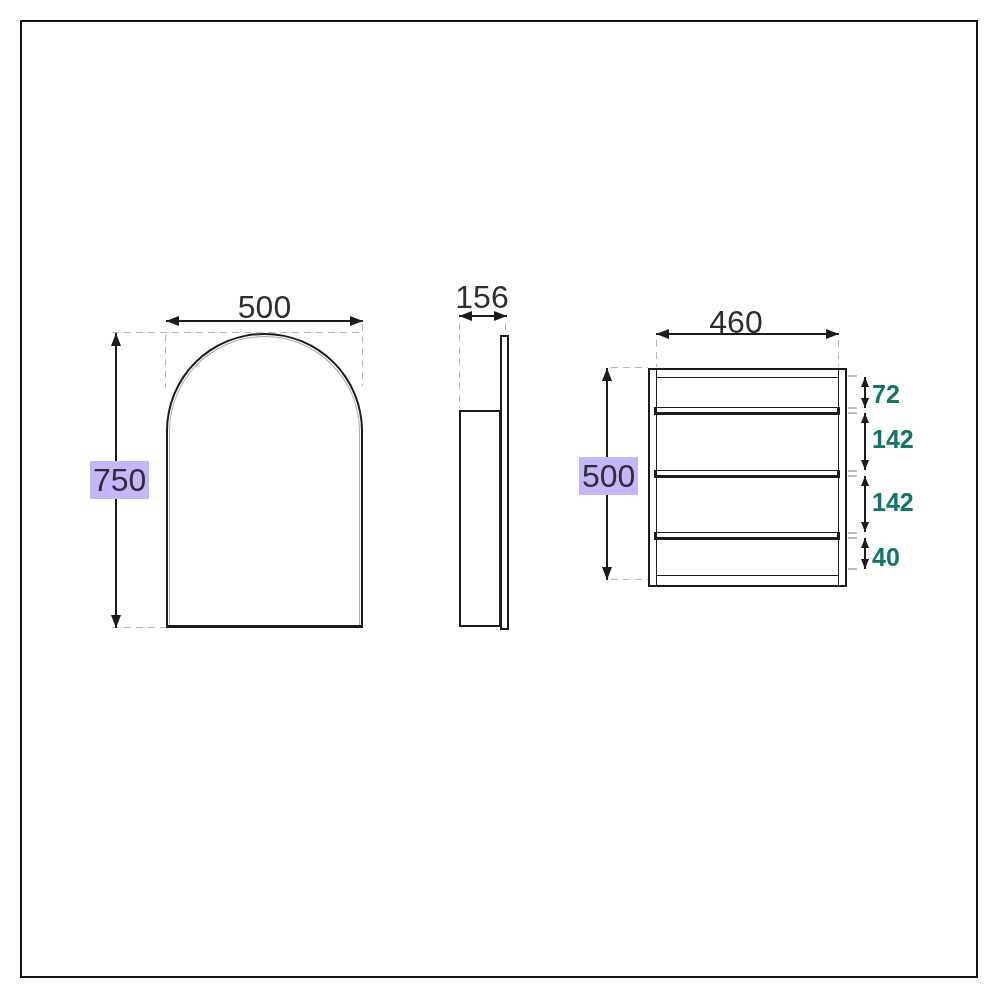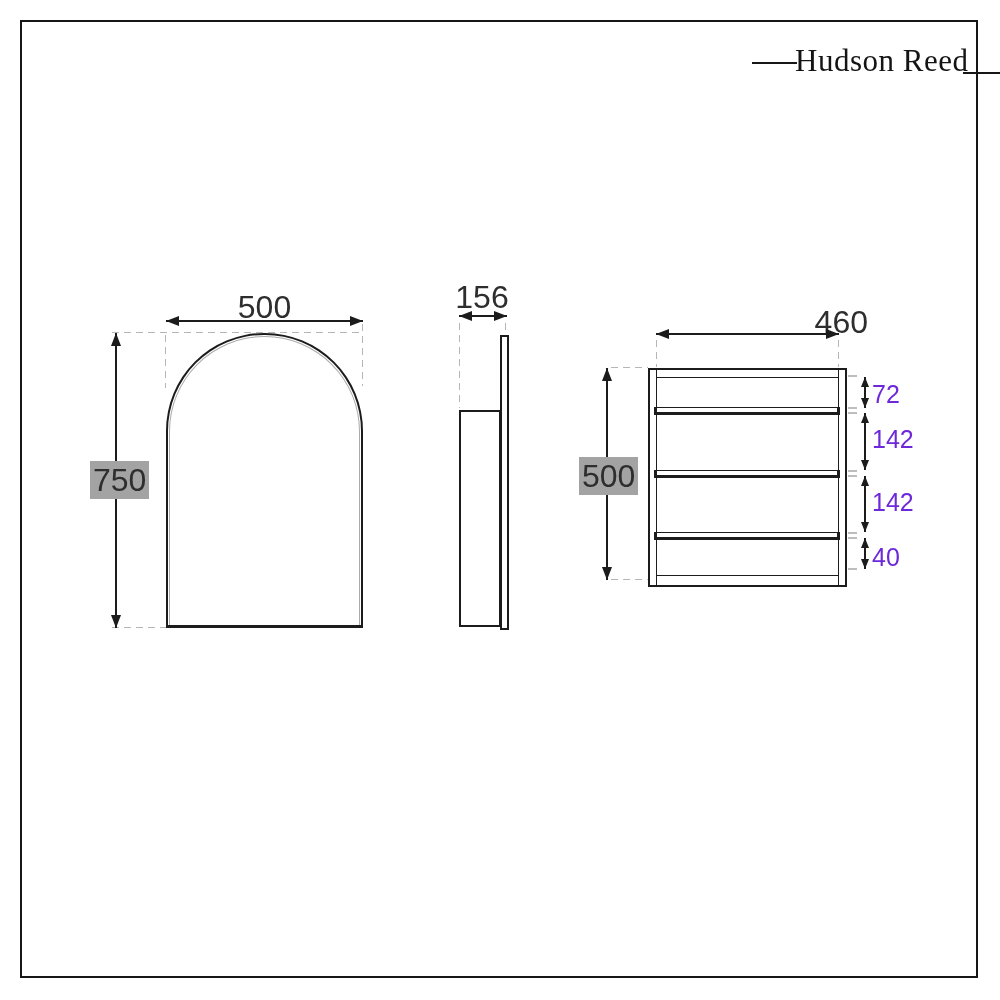--- a/index.html
+++ b/index.html
@@ -32,46 +32,41 @@
     border-style:solid;border-width:5px 0 5px 13px;border-color:transparent transparent transparent #1c1c1c;}
   .dim-v{position:absolute;width:2px;background:#1c1c1c;}
   .dim-v::before{content:"";position:absolute;top:0;left:-4px;width:0;height:0;
     border-style:solid;border-width:0 5px 13px 5px;border-color:transparent transparent #1c1c1c transparent;}
   .dim-v::after{content:"";position:absolute;bottom:0;left:-4px;width:0;height:0;
     border-style:solid;border-width:13px 5px 0 5px;border-color:#1c1c1c transparent transparent transparent;}
   .dim-v.small::before{border-width:0 4px 10px 4px;left:-3px;}
   .dim-v.small::after{border-width:10px 4px 0 4px;left:-3px;}
 
   .lbl{position:absolute;font-size:32px;line-height:1;text-align:center;color:#2e2e2e;}
-  .lbl.onln{background:#a3a3a3;padding:3px 3px;z-index:3;}
-  .lbl-sm{position:absolute;font-size:25px;line-height:1;color:#6d28d9;}
+  .lbl.onln{background:#c4b5fd;padding:3px 3px;z-index:3;}
+  .lbl-sm{position:absolute;font-size:25px;line-height:1;color:#0f766e;font-weight:bold;}
 
   
   .arch{position:absolute;left:166px;top:333px;width:197px;height:295px;box-sizing:border-box;
     border:2px solid #1c1c1c;border-bottom-width:3px;border-radius:98px 98px 0 0;background:#fff;}
   .arch-inner{position:absolute;left:1px;right:1px;top:1px;bottom:0;
     border:1px solid #ababab;border-bottom:none;border-radius:96px 96px 0 0;}
 
   
   .shelf{position:absolute;left:654px;width:186px;height:8px;box-sizing:border-box;
     border-top:1.5px solid #1c1c1c;border-bottom:3px solid #1c1c1c;
     border-left:3px solid #1c1c1c;border-right:3px solid #1c1c1c;}
 </style>
 </head>
 <body>
 
 <div class="canvas">
 
   <div class="frame"></div>
 
-  <div class="logo">
-    <span class="logo-rule l"></span>
-    <span class="logo-text">Hudson Reed</span>
-    <span class="logo-rule r"></span>
-  </div>
 
   <div>
 
     <div class="dash-h" style="left:112px;top:332px;width:251px;"></div>
     <div class="dash-v" style="left:165px;top:335px;height:53px;"></div>
     <div class="dash-v" style="left:362px;top:324px;height:62px;"></div>
     <div class="dash-h" style="left:112px;top:627px;width:54px;"></div>
 
     <div class="arch">
       <div class="arch-inner"></div>
@@ -98,21 +93,21 @@
     <div class="rect" style="left:648px;top:368px;width:199px;height:219px;"></div>
     <div class="vline" style="left:656px;top:370px;height:215px;"></div>
     <div class="vline" style="left:838px;top:370px;height:215px;"></div>
     <div class="hline" style="left:657px;top:377px;width:181px;"></div>
     <div class="hline" style="left:657px;top:575px;width:181px;"></div>
 
     <div class="shelf" style="top:407px;"></div>
     <div class="shelf" style="top:470px;"></div>
     <div class="shelf" style="top:532px;"></div>
 
-    <div class="lbl" style="left:684px;top:306px;width:184px;text-align:right;">460</div>
+    <div class="lbl" style="left:644px;top:306px;width:184px;">460</div>
     <div class="dim-h" style="left:656px;top:333px;width:183px;"></div>
     <div class="dash-v" style="left:656px;top:340px;height:27px;"></div>
     <div class="dash-v" style="left:838px;top:340px;height:27px;"></div>
 
     <div class="dim-v" style="left:606px;top:368px;height:212px;"></div>
     <div class="lbl onln" style="left:579px;top:457px;">500</div>
     <div class="dash-h" style="left:611px;top:367px;width:37px;"></div>
     <div class="dash-h" style="left:611px;top:579px;width:37px;"></div>
 
     <div class="tick" style="top:375px;"></div>

